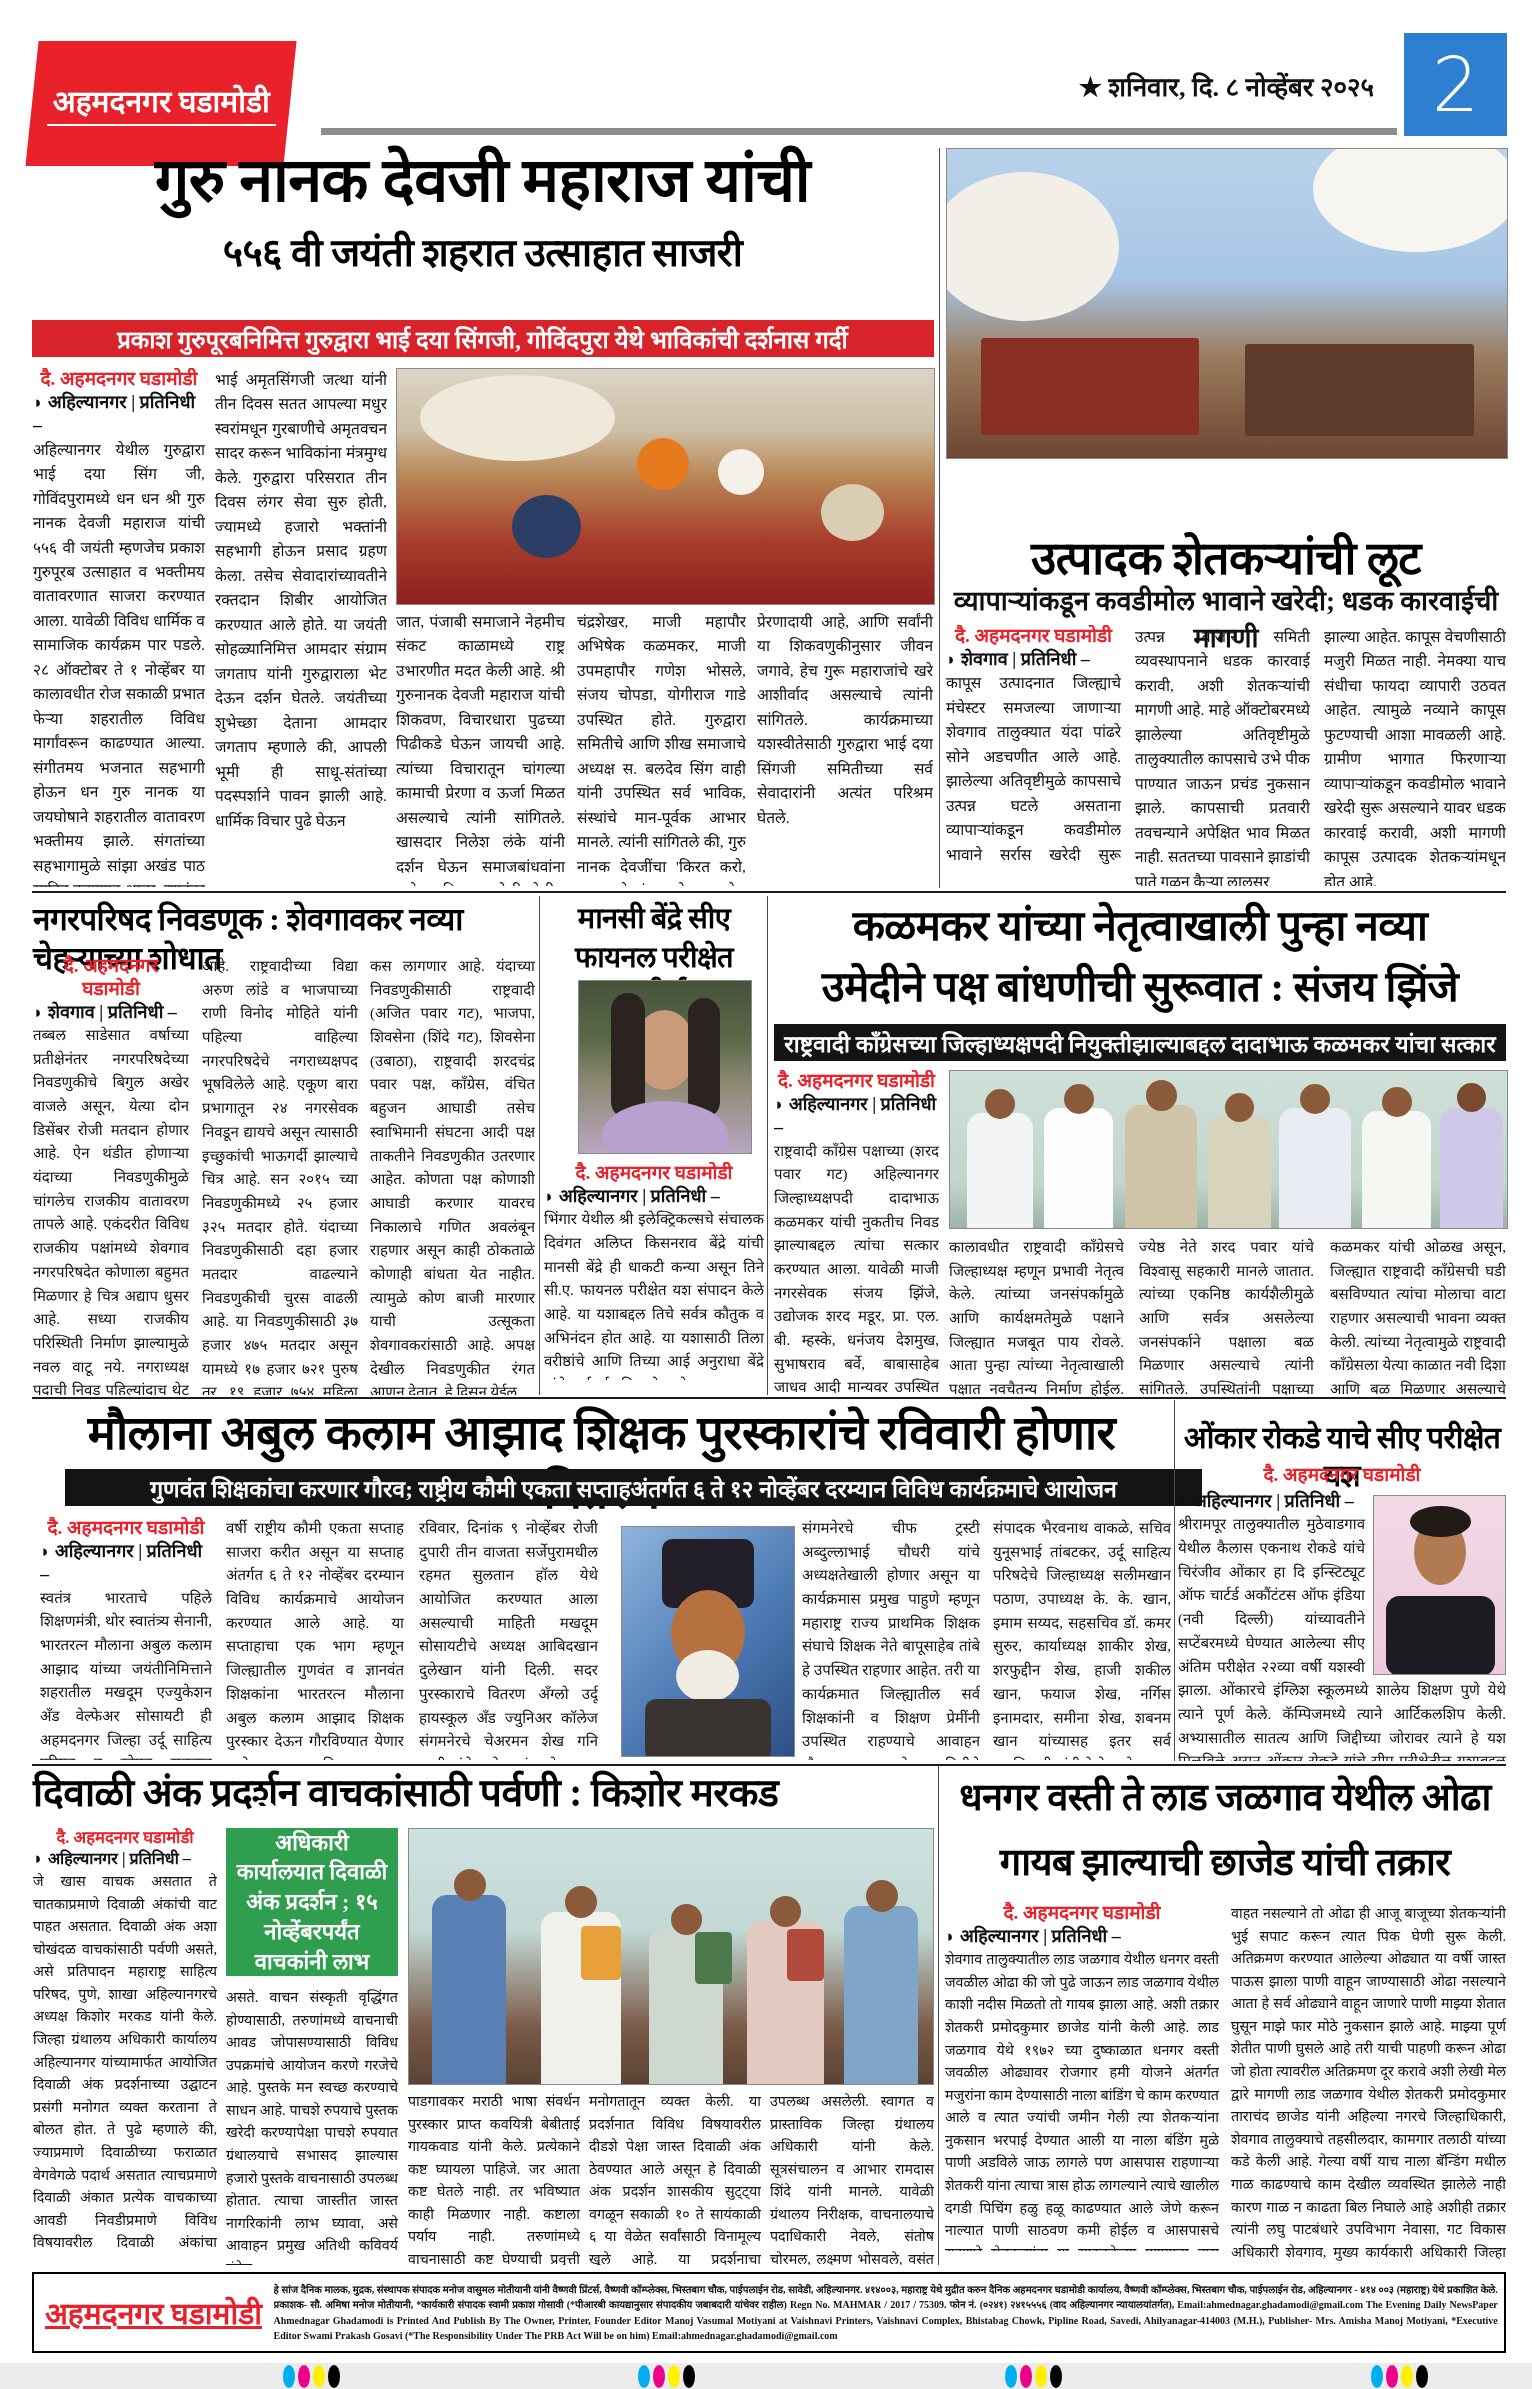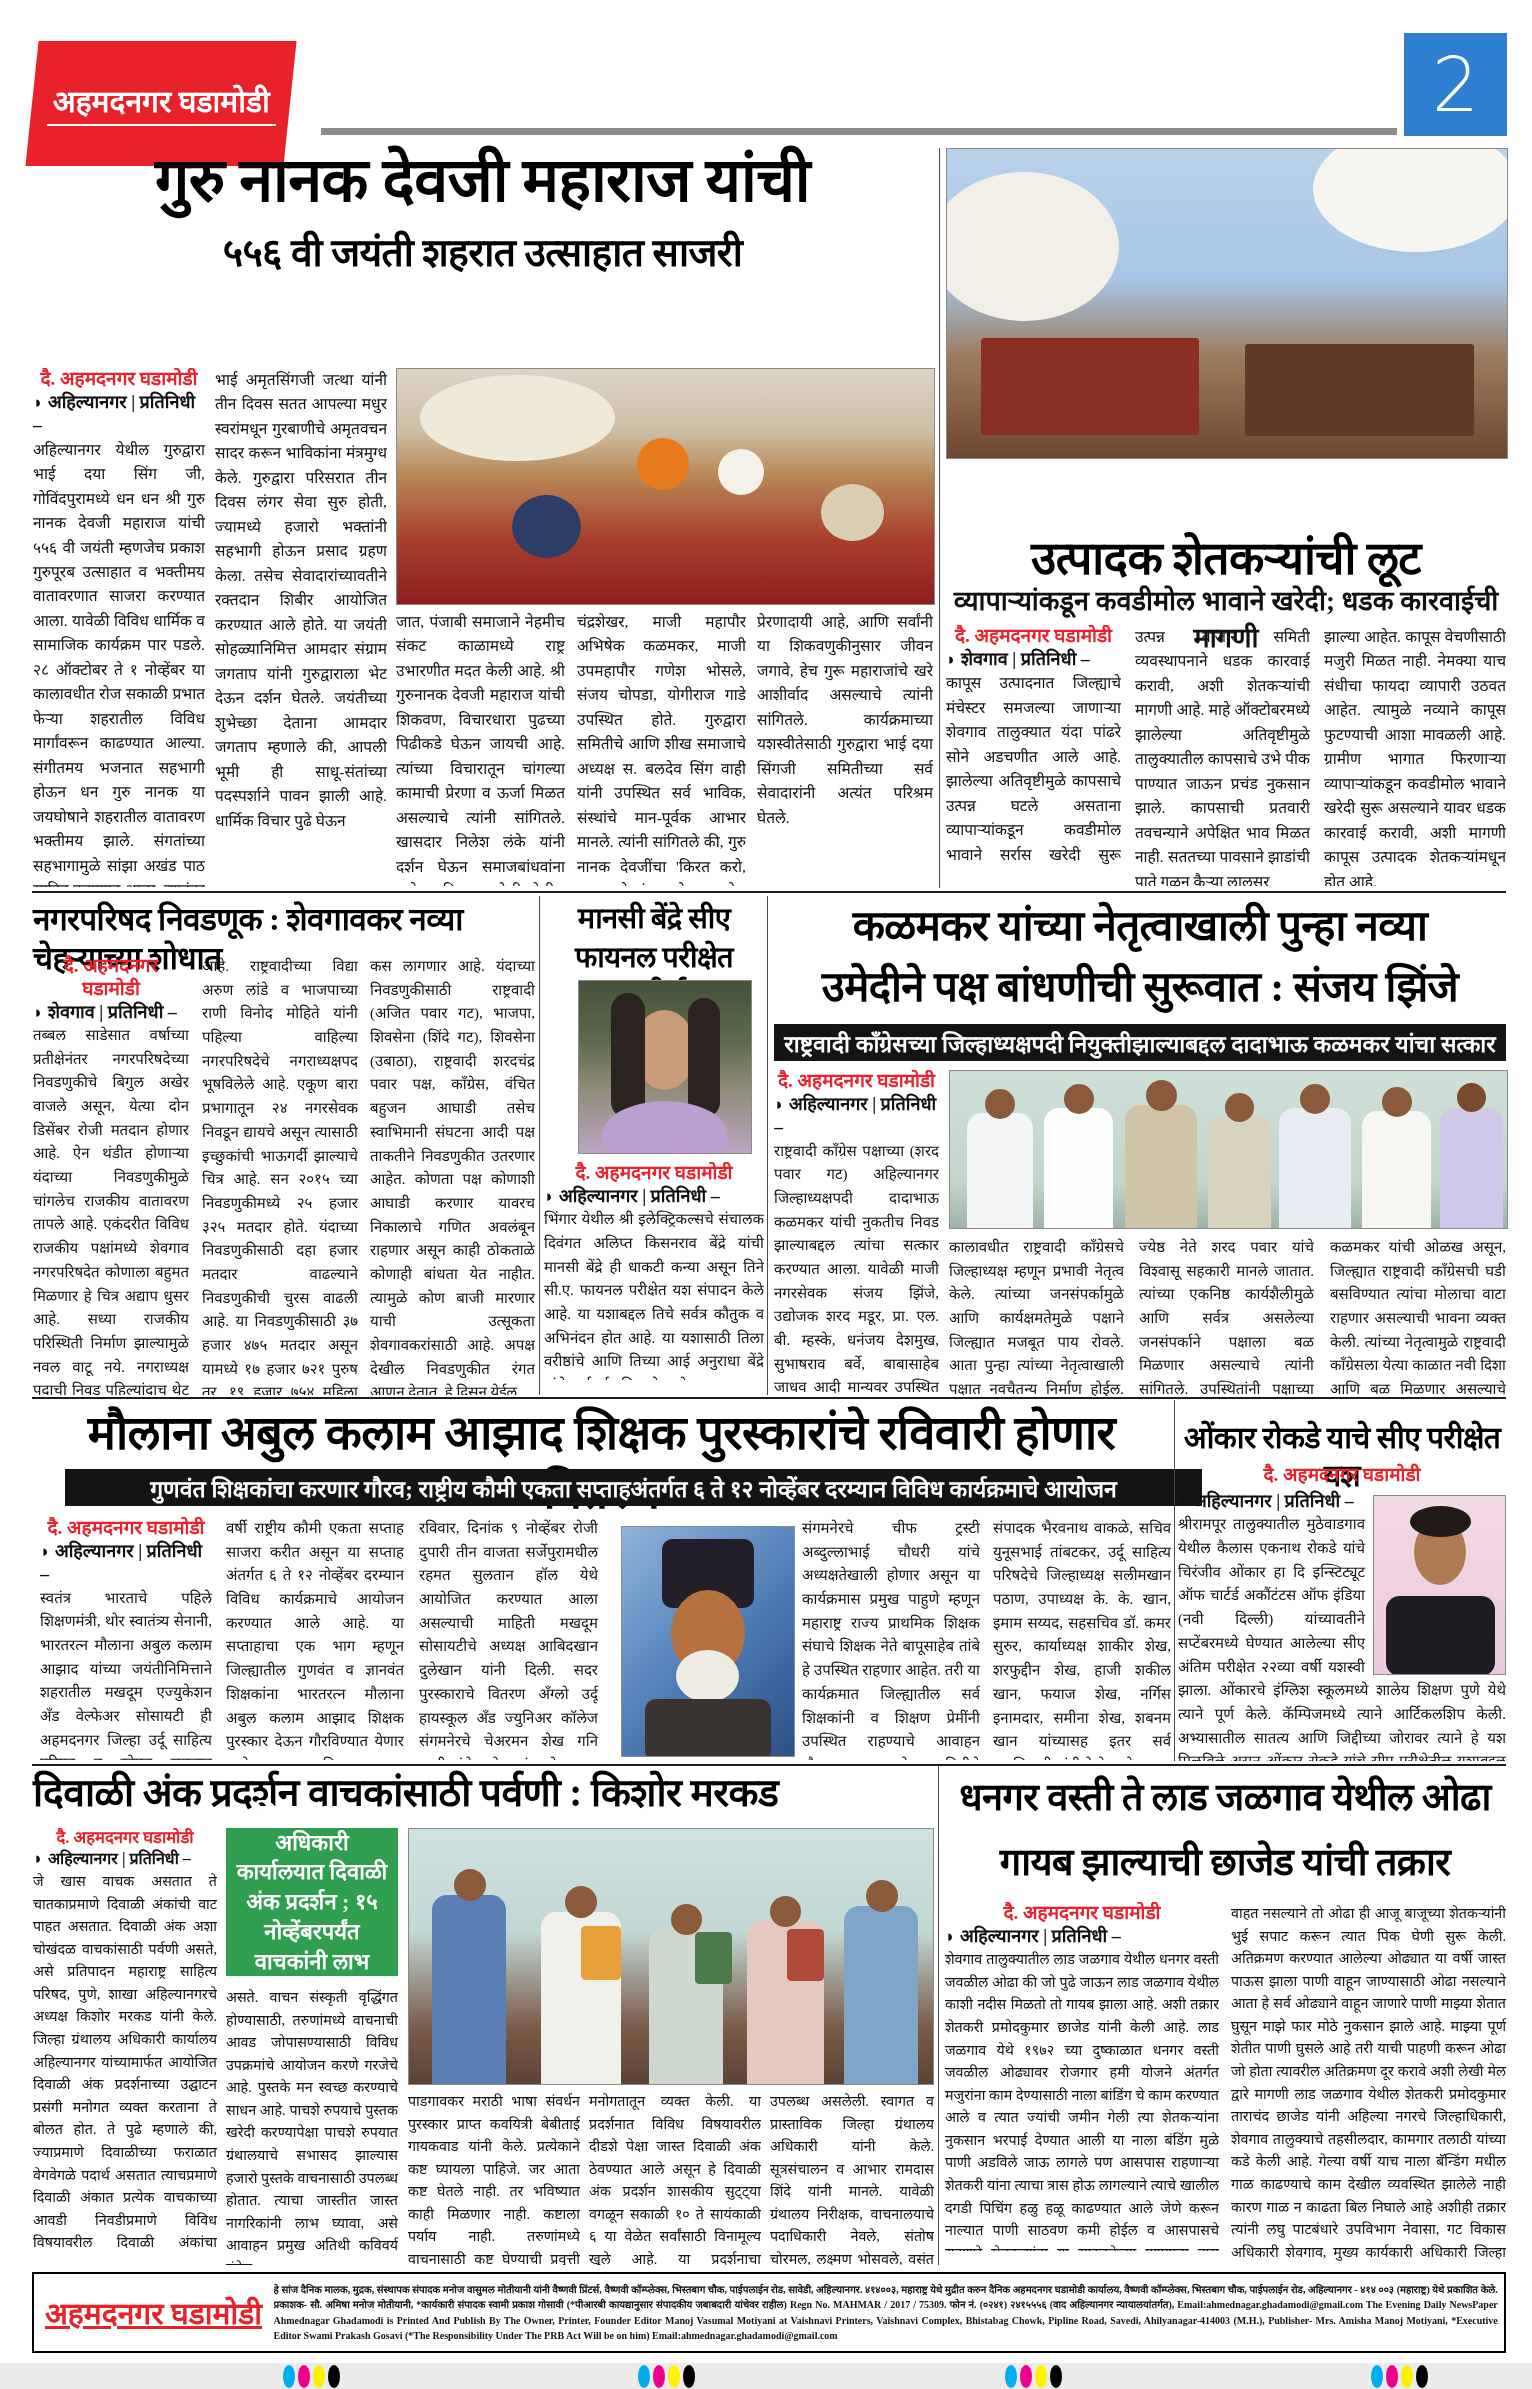--- a/index.html
+++ b/index.html
@@ -56,27 +56,29 @@
   .dot{width:12px;height:23px;border-radius:50%;}
 </style>
 </head>
 <body>
 
 <div class="page">
 
   <div class="logo-box">
     <span class="logo-text">अहमदनगर घडामोडी</span>
   </div>
+  <div class="masthead-date">★ शनिवार, दि. ८ नोव्हेंबर २०२५</div>
   <div class="head-rule"></div>
   <div class="page-no-box">
     <span class="page-no">2</span>
   </div>
 
   <div class="abs headline" style="left:31.5px;top:143px;width:902px;font-size:61px;">गुरु नानक देवजी महाराज यांची</div>
   <div class="abs headline" style="left:31.5px;top:229px;width:902px;font-size:39px;">५५६ वी जयंती शहरात उत्साहात साजरी</div>
+  <div class="abs bar red-bar" style="left:31.5px;top:320px;width:902px;height:37px;font-size:24px;">प्रकाश गुरुपूरबनिमित्त गुरुद्वारा भाई दया सिंगजी, गोविंदपुरा येथे भाविकांची दर्शनास गर्दी</div>
 
   <div class="abs" style="left:33px;top:368px;width:172px;height:519px;overflow:hidden;">
     <div class="byline">दै. अहमदनगर घडामोडी</div>
     <div class="dateline"><span class="bullet">◗</span><span>अहिल्यानगर | प्रतिनिधी –</span></div>
     <div class="body-col" style="height:452px;">अहिल्यानगर येथील गुरुद्वारा भाई दया सिंग जी, गोविंदपुरामध्ये धन धन श्री गुरु नानक देवजी महाराज यांची ५५६ वी जयंती म्हणजेच प्रकाश गुरुपूरब उत्साहात व भक्तीमय वातावरणात साजरा करण्यात आला. यावेळी विविध धार्मिक व सामाजिक कार्यक्रम पार पडले. २८ ऑक्टोबर ते १ नोव्हेंबर या कालावधीत रोज सकाळी प्रभात फेऱ्या शहरातील विविध मार्गांवरून काढण्यात आल्या. संगीतमय भजनात सहभागी होऊन धन गुरु नानक या जयघोषाने शहरातील वातावरण भक्तीमय झाले. संगतांच्या सहभागामुळे सांझा अखंड पाठ साहिब करण्यात आला. त्यानंतर रोज संध्याकाळी कीर्तन दरबार आयोजित करण्यात आला होता, ज्यामध्ये प्रसिद्ध कीर्तनी जत्थे भाई सुरिंदर सिंगजी (रत्नूर वाले) व हजूरी रागी</div>
   </div>
   <div class="abs body-col" style="left:215px;top:368px;width:172px;height:519px;">भाई अमृतसिंगजी जत्था यांनी तीन दिवस सतत आपल्या मधुर स्वरांमधून गुरबाणीचे अमृतवचन सादर करून भाविकांना मंत्रमुग्ध केले. गुरुद्वारा परिसरात तीन दिवस लंगर सेवा सुरु होती, ज्यामध्ये हजारो भक्तांनी सहभागी होऊन प्रसाद ग्रहण केला. तसेच सेवादारांच्यावतीने रक्तदान शिबीर आयोजित करण्यात आले होते. या जयंती सोहळ्यानिमित्त आमदार संग्राम जगताप यांनी गुरुद्वाराला भेट देऊन दर्शन घेतले. जयंतीच्या शुभेच्छा देताना आमदार जगताप म्हणाले की, आपली भूमी ही साधू-संतांच्या पदस्पर्शाने पावन झाली आहे. धार्मिक विचार पुढे घेऊन</div>
 
   <div class="photo ph-gurudwara" style="left:396px;top:368px;width:537px;height:235px;">
     <div class="blob" style="left:23px;top:5.7px;width:195px;height:86px;background:#efe9da;"></div>

